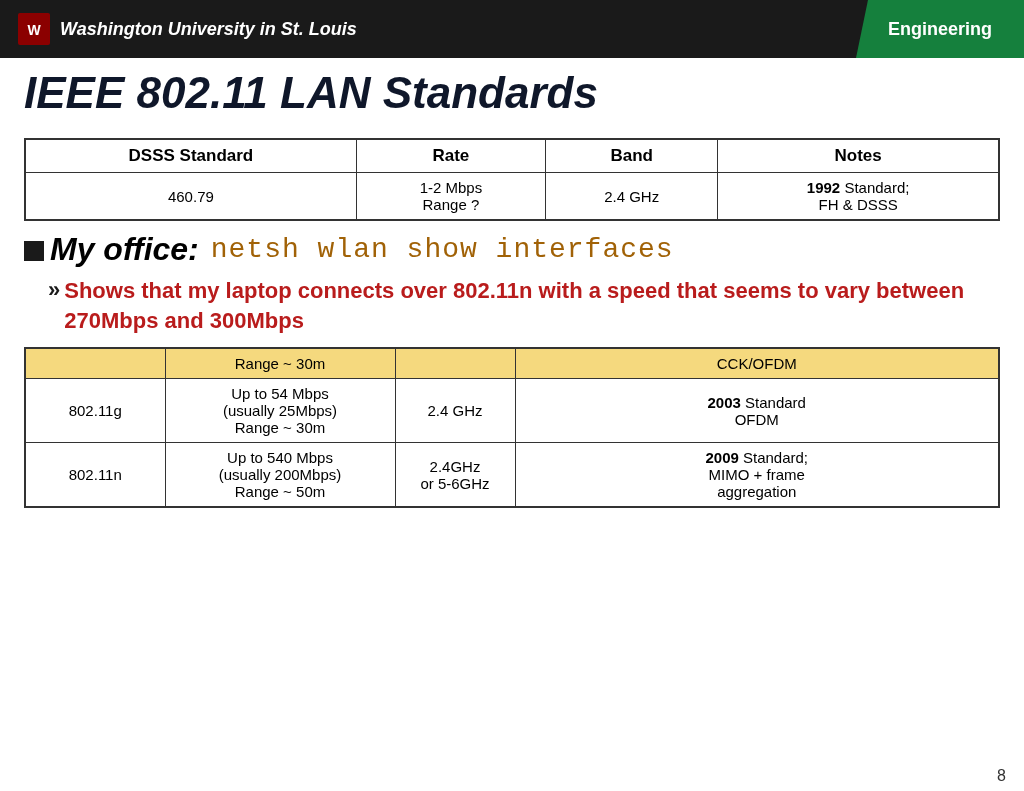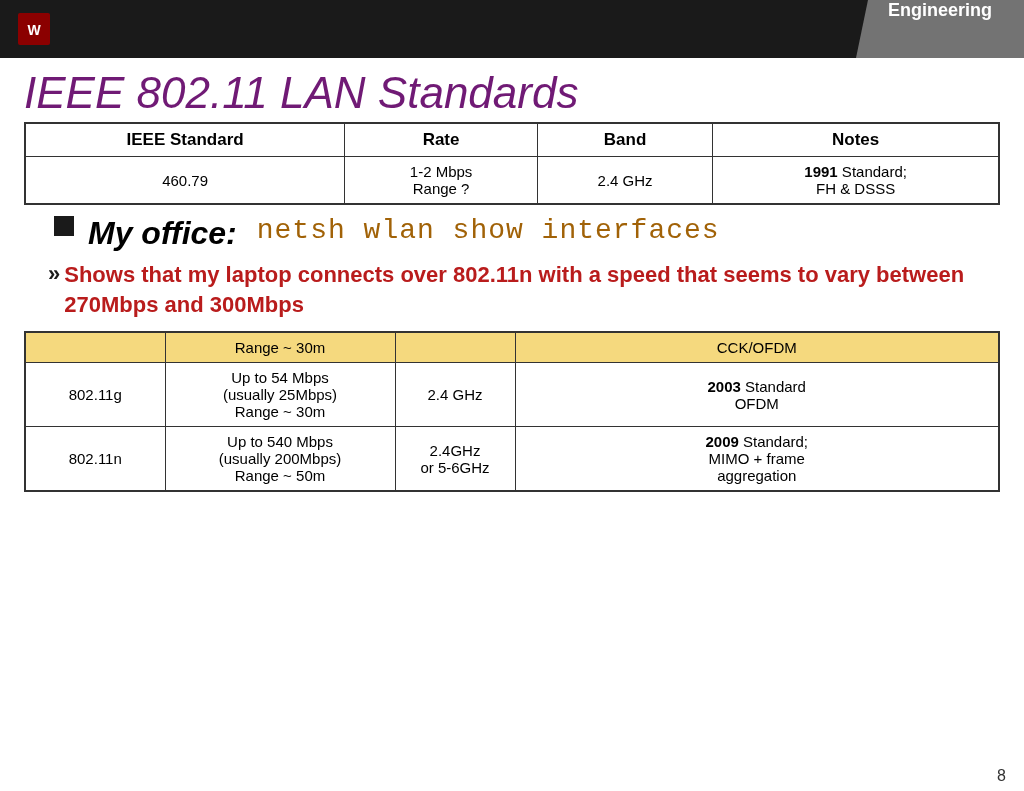--- a/index.html
+++ b/index.html
@@ -25,37 +25,37 @@
       align-items: center;
       padding: 0 18px;
       flex: 1;
     }
     .header-logo-shield {
       width: 32px;
       height: 32px;
       margin-right: 10px;
     }
     .engineering-tab {
-      background: #737373;
+      background: #15803d;
       color: #fff;
       font-size: 18px;
       font-weight: bold;
       padding: 0 32px;
       display: flex;
-      align-items: flex-start;
+      align-items: center;
       clip-path: polygon(12px 0%, 100% 0%, 100% 100%, 0% 100%);
     }
 
     
     .page-title {
-      color: #701a75;
+      color: #0f172a;
       font-size: 44px;
       font-style: italic;
-      padding: 10px 24px 4px 24px;
-      font-weight: normal;
+      padding: 10px 24px 20px 24px;
+      font-weight: bold;
     }
 
     
     .top-table {
       width: calc(100% - 48px);
       margin: 0 24px;
       border-collapse: collapse;
       border: 2px solid #333;
     }
     .top-table th, .top-table td {
@@ -76,22 +76,22 @@
       font-size: 15px;
     }
     .notes-cell strong {
       font-weight: bold;
     }
 
     
     .my-office-section {
       padding: 10px 24px 4px 24px;
       display: flex;
-      gap: 8px;
-      margin-left: 30px;
+      align-items: center;
+      gap: 0;
     }
     .my-office-square {
       display: inline-block;
       width: 20px;
       height: 20px;
       background: #1a1a1a;
       margin-right: 6px;
       flex-shrink: 0;
       position: relative;
       top: 1px;
@@ -168,44 +168,45 @@
 </head>
 <body>
 
 <div class="header">
   <div class="header-logo">
 
     <svg class="header-logo-shield" viewBox="0 0 32 32">
       <rect width="32" height="32" fill="#8b0000" rx="2"></rect>
       <text x="16" y="22" text-anchor="middle" fill="#fff" font-size="14" font-weight="bold">W</text>
     </svg>
+    <span style="color:#fff;font-size:18px;font-style:italic;font-weight:bold;">Washington University in St. Louis</span>
   </div>
   <div class="engineering-tab">
     <span>Engineering</span>
   </div>
 </div>
 
 <div class="page-title">IEEE 802.11 LAN Standards</div>
 
 <table class="top-table">
   <thead>
     <tr>
-      <th>IEEE Standard</th>
+      <th>DSSS Standard</th>
       <th>Rate</th>
       <th>Band</th>
       <th>Notes</th>
     </tr>
   </thead>
   <tbody>
     <tr>
       <td>460.79</td>
       <td>1-2 Mbps<br>Range ?</td>
       <td>2.4 GHz</td>
       <td class="notes-cell">
-        <strong>1991</strong><span> Standard;<br>FH &amp; DSSS</span>
+        <strong>1992</strong><span> Standard;<br>FH &amp; DSSS</span>
       </td>
     </tr>
   </tbody>
 </table>
 
 <div class="my-office-section">
   <span class="my-office-square"></span>
   <span class="my-office-label">My office:</span>
   <span class="my-office-command">netsh wlan show interfaces</span>
 </div>

